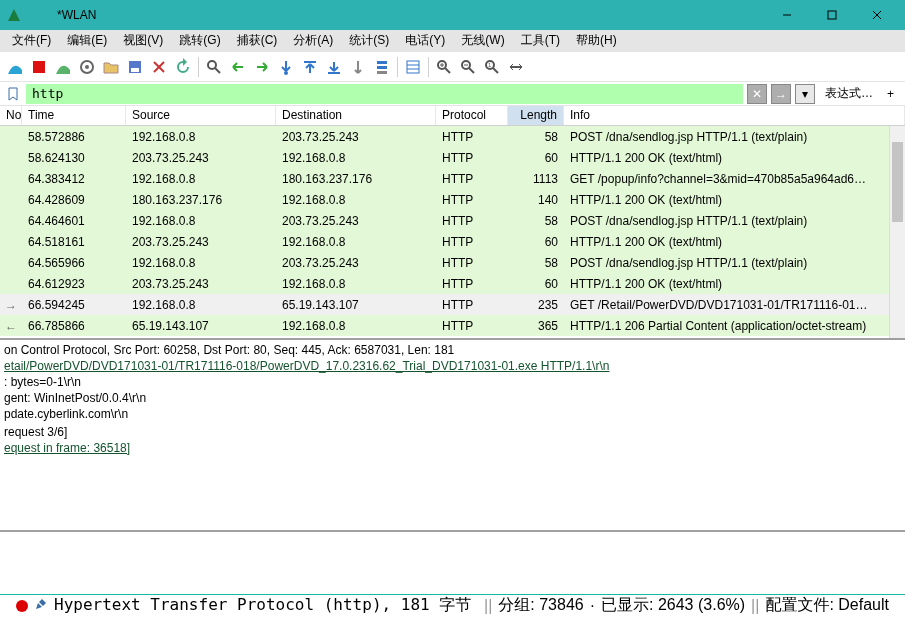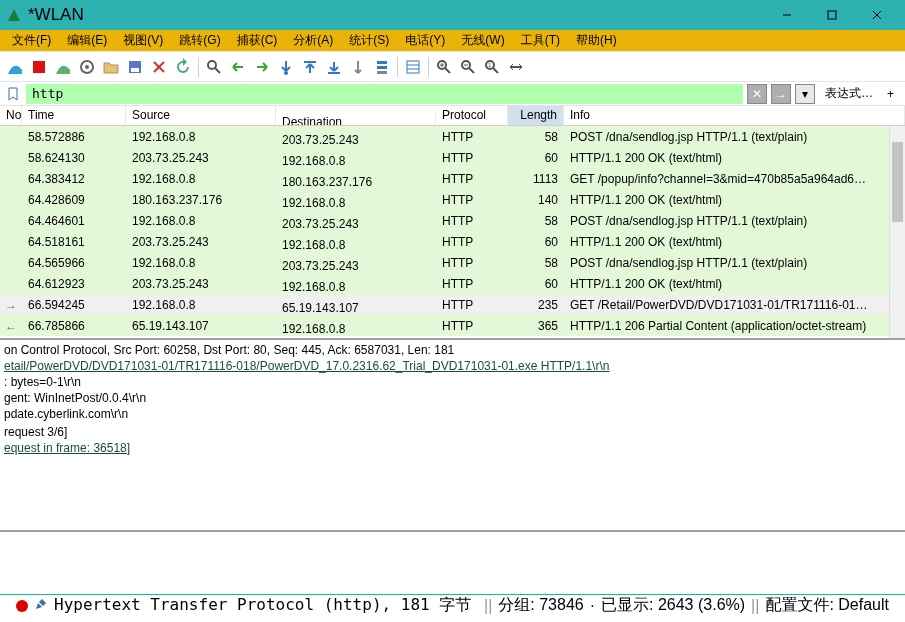--- a/index.html
+++ b/index.html
@@ -1,22 +1,22 @@
 <!DOCTYPE html>
 <html><head>
 <meta charset="utf-8">
 <style>
 * { margin: 0; padding: 0; box-sizing: border-box; font-family: "Microsoft YaHei", Tahoma, sans-serif; }
 body { width: 905px; height: 622px; background: #fff; font-size: 12px; overflow: hidden; }
 .titlebar { height: 30px; background: #2db1b1; display: flex; align-items: center; padding: 0 6px; color: #000; }
 .titlebar .appicon { width: 16px; height: 16px; margin-right: 6px; }
-.titlebar .title { flex: 1; font-size: 17px; }
+.titlebar .title { flex: 1; font-size: 12px; margin-left: 29px; }
 .titlebar .winbtns { display: flex; gap: 0; }
 .titlebar .winbtn { width: 45px; height: 30px; display: flex; align-items: center; justify-content: center; cursor: pointer; }
-.menubar { height: 22px; background: #eab308; border-bottom: 1px solid #e4e4e4; display: flex; align-items: center; padding: 0 4px; font-size: 12px; }
+.menubar { height: 22px; background: #e5e5e5; border-bottom: 1px solid #e4e4e4; display: flex; align-items: center; padding: 0 4px; font-size: 12px; }
 .menubar .menuitem { padding: 2px 8px; cursor: pointer; }
 .toolbar { height: 30px; background: #fff; border-bottom: 1px solid #e4e4e4; display: flex; align-items: center; padding: 0 4px; gap: 2px; }
 .toolbar .tbtn { width: 22px; height: 22px; display: flex; align-items: center; justify-content: center; cursor: pointer; border: 1px solid transparent; }
 .toolbar .sep { width: 1px; height: 20px; background: #d0d0d0; margin: 0 2px; }
 .filterbar { height: 24px; background: #fff; border-bottom: 1px solid #e4e4e4; display: flex; align-items: center; padding: 0 4px; gap: 4px; }
 .filterbar .bookmark { width: 18px; height: 18px; display:flex; align-items:center; justify-content:center; }
 .filterbar .filterinput { flex: 1; height: 20px; background: #afffaf; border: none; padding: 0 6px; font-family: Consolas, monospace; font-size: 13px; outline: none; }
 .filterbar .chip { width: 20px; height: 20px; display:flex; align-items:center; justify-content:center; background:#aeaeae; cursor:pointer; border:1px solid #888; }
 .filterbar .expr { padding: 0 6px; white-space: nowrap; }
 .filterbar .plus { width: 18px; padding: 0 4px; cursor:pointer; }
@@ -26,21 +26,21 @@
 .pkthead .col.sorted { background: #d0e0ee; }
 .pktbody { height: 212px; overflow-y: auto; font-family: Consolas, monospace; font-size: 12px; }
 .row { display: flex; height: 21px; align-items: center; white-space: nowrap; }
 .row .cell { padding: 1px 6px; overflow: hidden; text-overflow: clip; }
 .row.green { background: #e3f8d7; }
 .row.sel { background: #f0f0f0; }
 .row .arrow { width: 22px; text-align: center; color: #666; }
 .c-no { width: 22px; }
 .c-time { width: 104px; }
 .c-src { width: 150px; }
-.c-dst { width: 160px; margin-top: 7px; }
+.c-dst { width: 160px; }
 .c-proto { width: 72px; }
 .c-len { width: 56px; text-align: right; }
 .c-info { flex: 1; }
 .details { height: 192px; border-bottom: 2px solid #a0a0a0; overflow-y: auto; font-family: Consolas, monospace; font-size: 12px; padding: 2px 0; }
 .details .dline { padding: 1px 4px; white-space: nowrap; }
 .details .dline.selblue { background: #0a66b7; color: #fff; }
 .details .dline .link { color: #14532d; text-decoration: underline; cursor: pointer; }
 .hexpane { height: 62px; background: #fff; }
 .statusbar { height: 22px; border-top: 1px solid #14b8a6; display: flex; align-items: center; padding: 0 16px; font-size: 16px; gap: 6px; }
 .statusbar .statmono { font-family: Consolas, monospace; flex: 1; }

